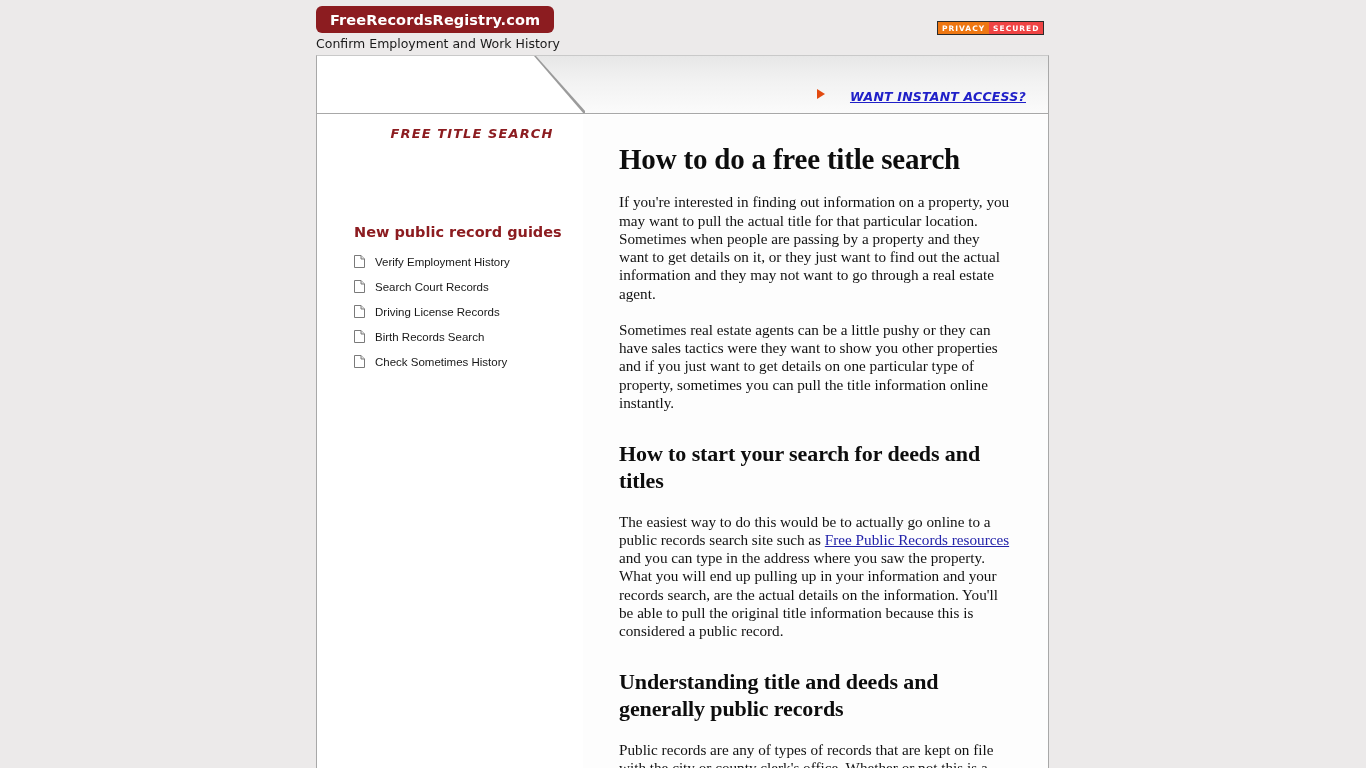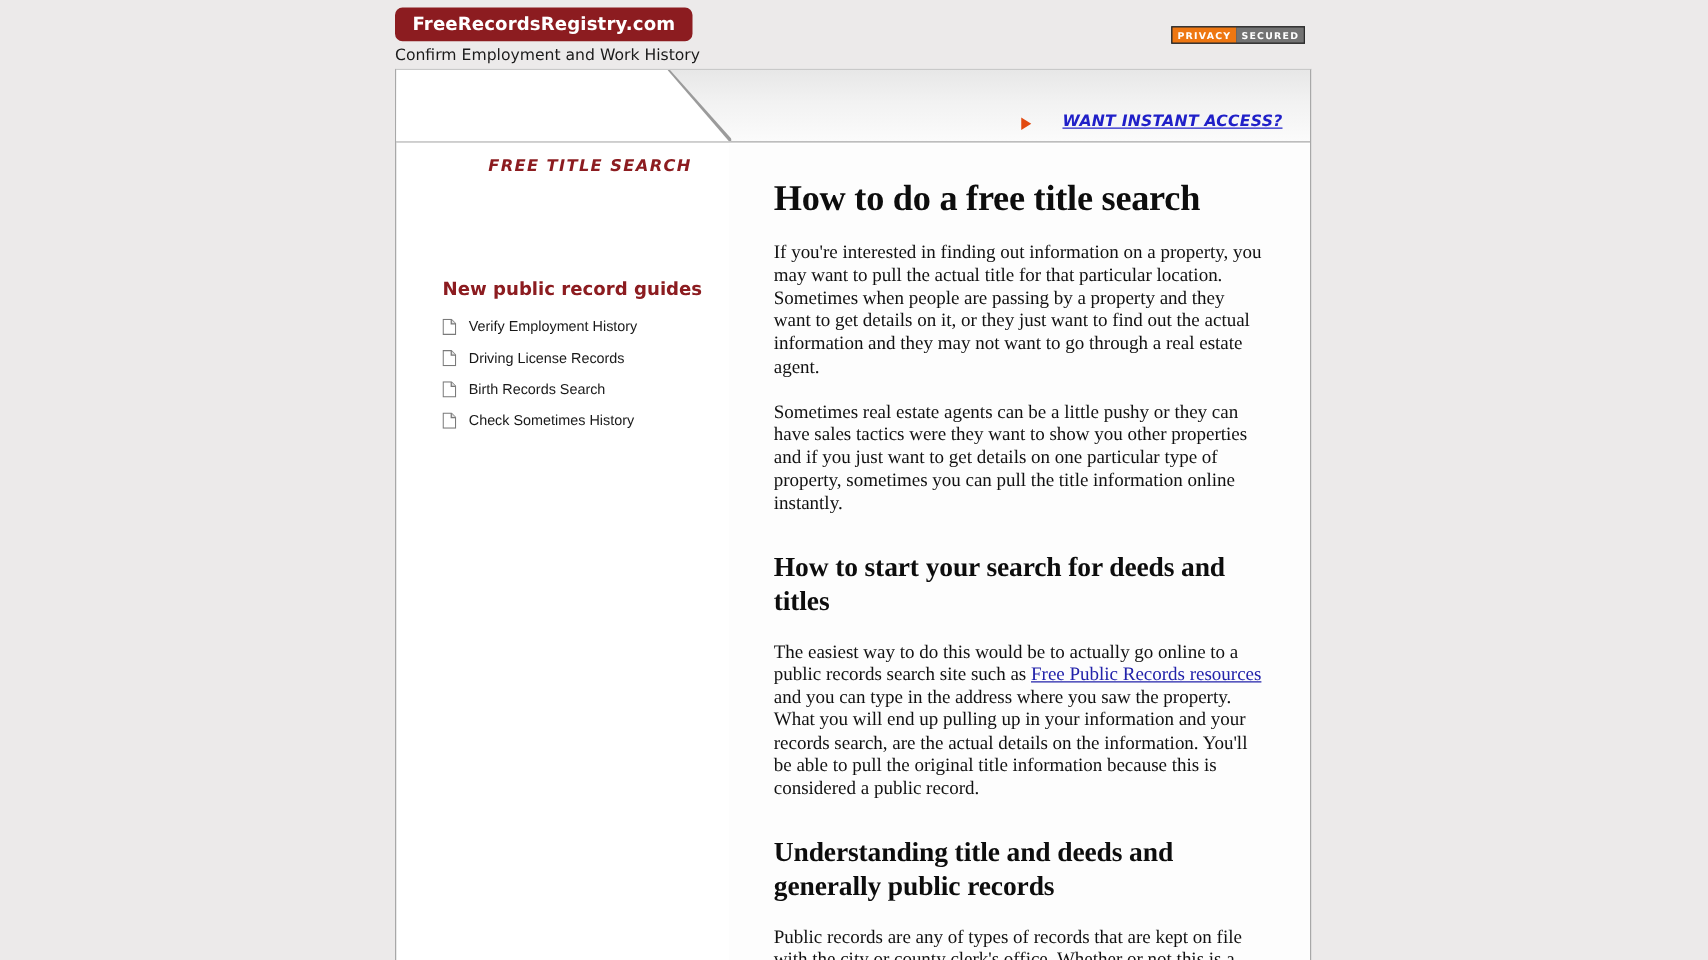--- a/index.html
+++ b/index.html
@@ -38,21 +38,21 @@
     height: 14px; display: flex; align-items: stretch;
     border: 1px solid #2b2b2b; background: #2b2b2b;
     font-family: "DejaVu Sans", sans-serif;
   }
   .privacy-badge .pb-left, .privacy-badge .pb-right {
     display: flex; align-items: center; justify-content: center;
     font-size: 7.5px; font-weight: bold; letter-spacing: 1px;
     color: #ffffff; padding: 0 4px;
   }
   .privacy-badge .pb-left  { background: #ee7712; }
-  .privacy-badge .pb-right { background: #737373; }
+  .privacy-badge .pb-right { background: #ef4444; }
 
   
   .shell {
     position: absolute; left: 316px; top: 55px;
     width: 733px; height: 713px;
     background: #ffffff;
     border-left: 1px solid #a8a8a8;
     border-right: 1px solid #a8a8a8;
     border-top: 1px solid #c9c9c9;
   }
@@ -72,21 +72,21 @@
   }
   .tab-notch-edge {
     position: absolute; left: 0; top: 0;
     width: 268px; height: 58px;
     background: #9b9b9b;
     clip-path: polygon(217px 0, 219px 0, 269px 56px, 267px 58px);
   }
 
   .instant-access {
     position: absolute; right: 22px; top: 33px;
-    display: flex; align-items: flex-end; gap: 25px;
+    display: flex; align-items: flex-start; gap: 25px;
   }
   .tri-marker {
     width: 0; height: 0;
     border-left: 8px solid #e24a10;
     border-top: 5px solid transparent;
     border-bottom: 5px solid transparent;
   }
   .instant-access a {
     color: #2020c8; font-style: italic; font-weight: bold;
     font-size: 12.5px; text-decoration: underline;
@@ -188,20 +188,29 @@
         <div class="guides-head">New public record guides</div>
         <ul class="guide-list" id="guides-list">
             <li>
               <span style="display: flex;">
                 <svg class="doc-icon" viewBox="0 0 11 13" xmlns="http://www.w3.org/2000/svg">
                   <path d="M0.5 0.5 H7 L10.5 4 V12.5 H0.5 Z" fill="#ffffff" stroke="#7a7a7a" stroke-width="1"></path>
                   <path d="M7 0.5 L7 4 L10.5 4" fill="#e3e3e3" stroke="#7a7a7a" stroke-width="1"></path>
                 </svg>
               </span>
               <span>Verify Employment History</span>
+            </li>
+            <li>
+              <span style="display: flex;">
+                <svg class="doc-icon" viewBox="0 0 11 13" xmlns="http://www.w3.org/2000/svg">
+                  <path d="M0.5 0.5 H7 L10.5 4 V12.5 H0.5 Z" fill="#ffffff" stroke="#7a7a7a" stroke-width="1"></path>
+                  <path d="M7 0.5 L7 4 L10.5 4" fill="#e3e3e3" stroke="#7a7a7a" stroke-width="1"></path>
+                </svg>
+              </span>
+              <span>Search Court Records</span>
             </li>
             <li>
               <span style="display: flex;">
                 <svg class="doc-icon" viewBox="0 0 11 13" xmlns="http://www.w3.org/2000/svg">
                   <path d="M0.5 0.5 H7 L10.5 4 V12.5 H0.5 Z" fill="#ffffff" stroke="#7a7a7a" stroke-width="1"></path>
                   <path d="M7 0.5 L7 4 L10.5 4" fill="#e3e3e3" stroke="#7a7a7a" stroke-width="1"></path>
                 </svg>
               </span>
               <span>Driving License Records</span>
             </li>

